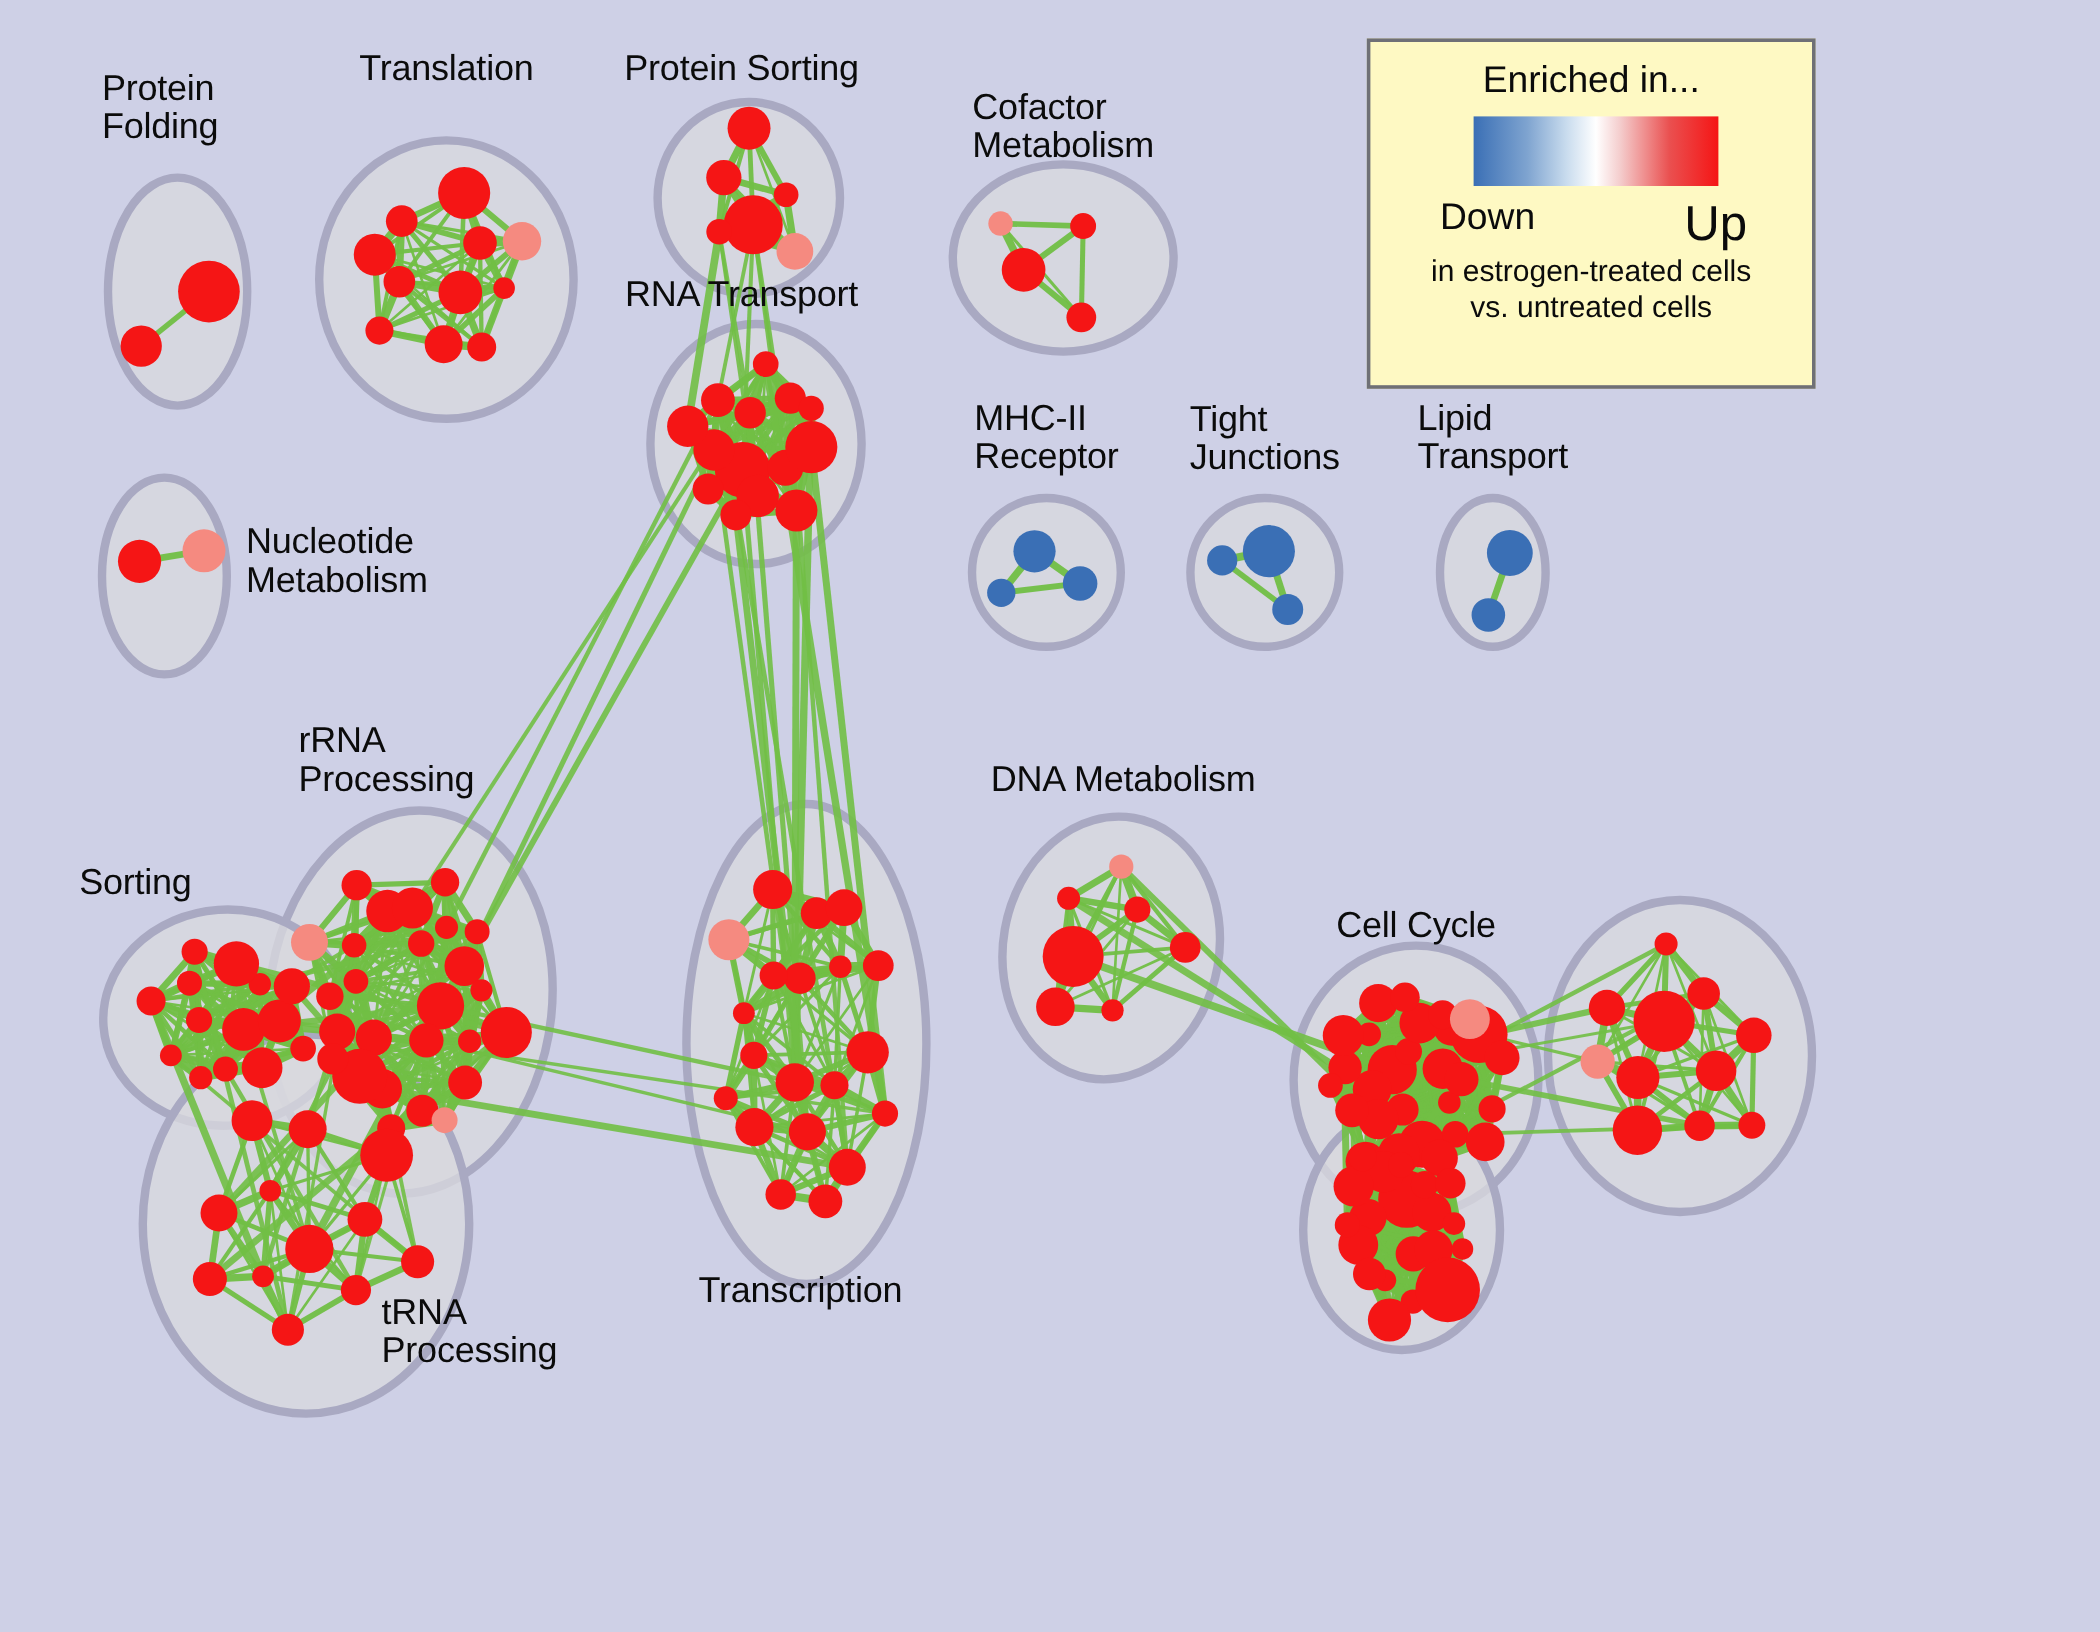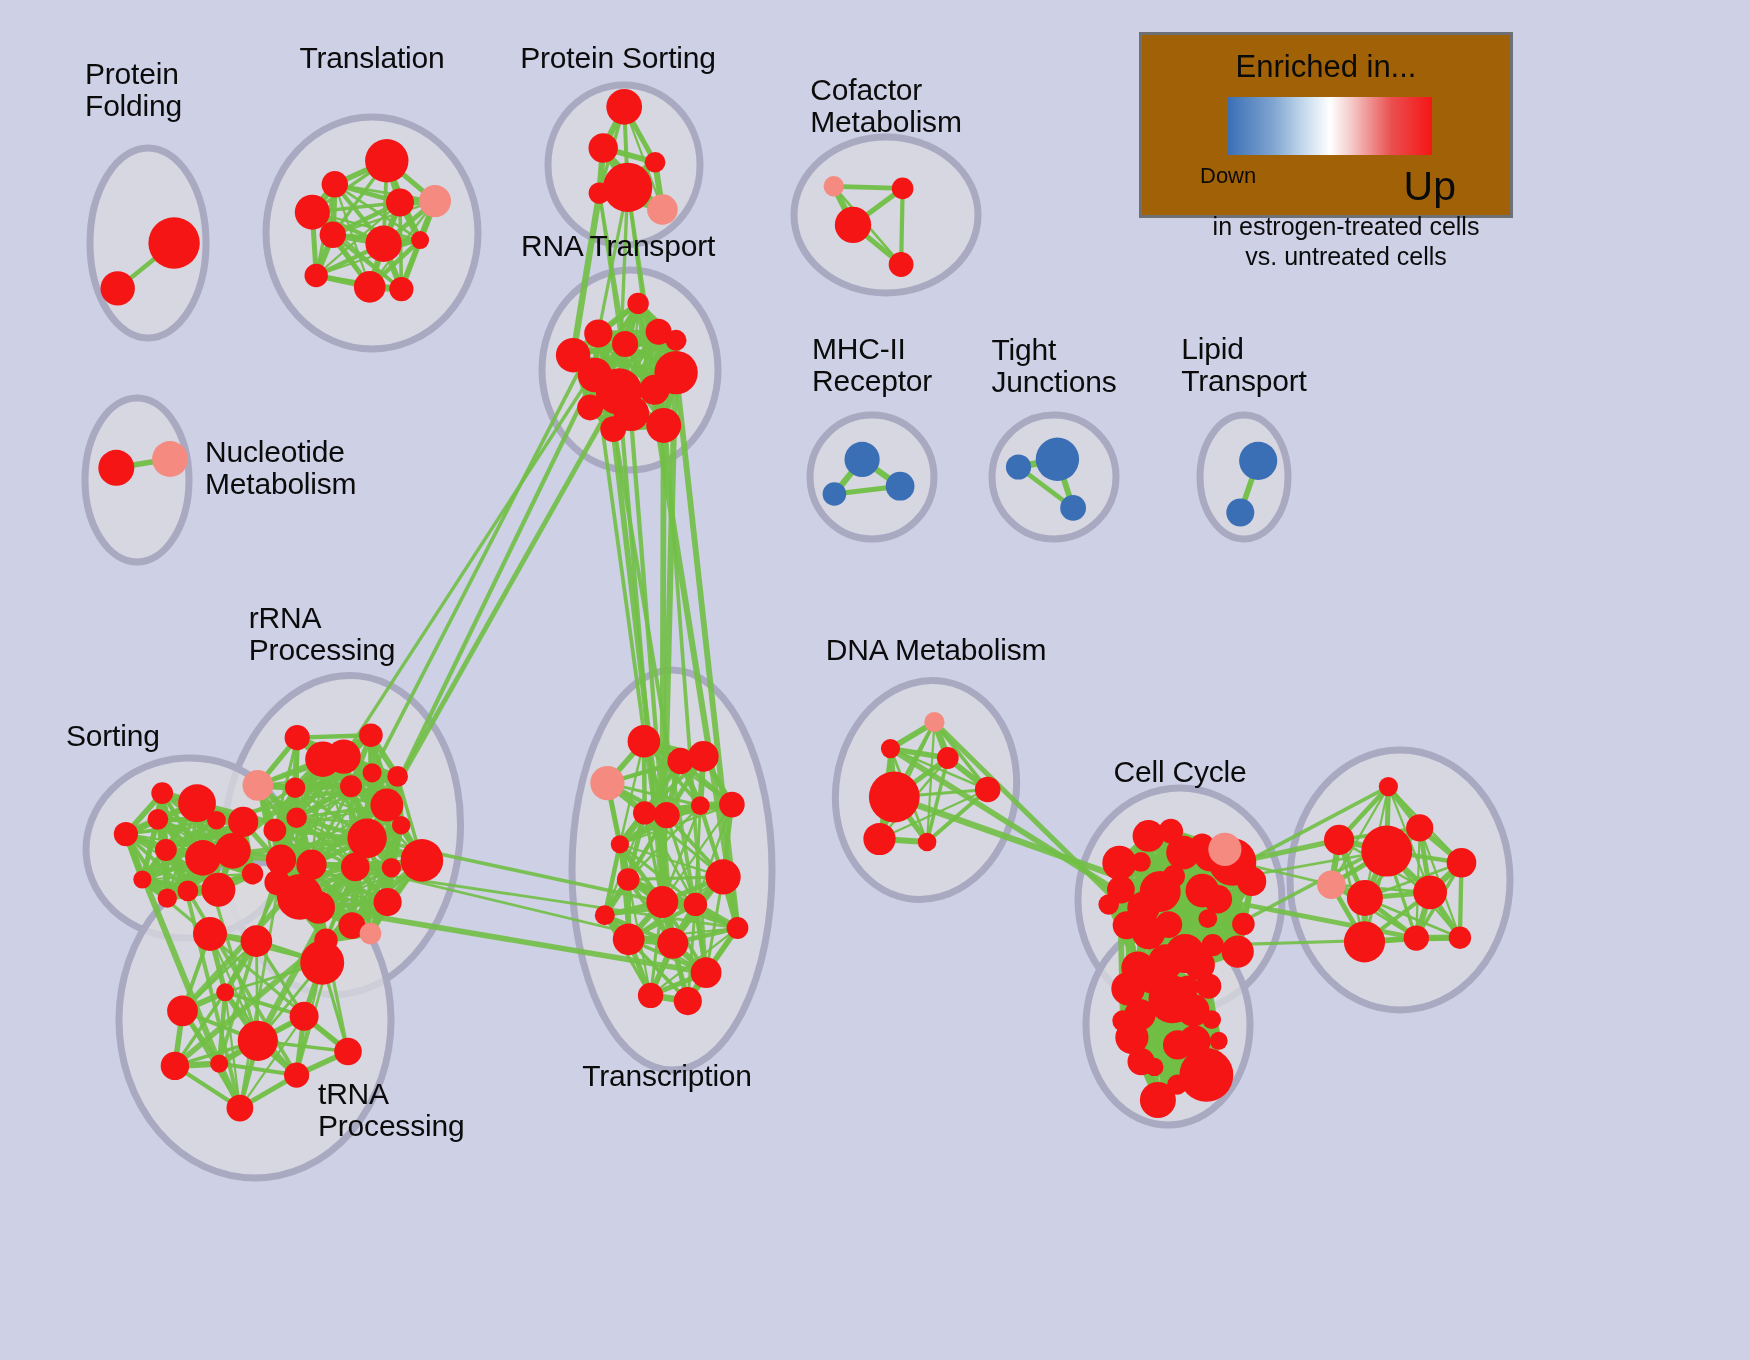--- a/index.html
+++ b/index.html
@@ -4,31 +4,31 @@
 <style>
   html,body{margin:0;padding:0;background:#ffffff;}
   #stage{position:relative;width:1750px;height:1360px;overflow:hidden;
          font-family:"Liberation Sans","DejaVu Sans",sans-serif;}
   #canvas-bg{position:absolute;left:0;top:0;width:1750px;height:1360px;background:#ced0e6;}
   svg#net{position:absolute;left:0;top:0;width:1750px;height:1360px;display:block;}
   .clabel{position:absolute;color:#0b0b0b;font-size:30px;line-height:1.06;
           font-family:Liberation Sans, sans-serif;white-space:pre;
           letter-spacing:-0.2px;}
   .clabel.ctr{text-align:left;transform:translateX(-50%);}
-  #legend{position:absolute;left:1139px;top:32px;width:374px;height:186px;
-          background:#a16207;border:3px solid #6f7076;box-sizing:border-box;text-decoration:underline;}
+  #legend{position:absolute;left:1139px;top:32px;width:374px;height:292px;
+          background:#fef9c3;border:3px solid #6f7076;box-sizing:border-box;text-decoration:underline;}
   #legend-title{position:absolute;left:0;top:14px;width:100%;text-align:center;
                 font-size:31px;color:#0b0b0b;}
   #legend-bar{position:absolute;left:86px;top:62px;width:204px;height:58px;
               background:linear-gradient(to right,#3a6fb5 0%,#7fa4d0 22%,#c9dcee 38%,
               #ffffff 50%,#f4cccc 60%,#ea5050 80%,#f51515 100%);}
-  #legend-down{position:absolute;left:58px;top:128px;font-size:22px;color:#0b0b0b;}
+  #legend-down{position:absolute;left:58px;top:128px;font-size:31px;color:#0b0b0b;}
   #legend-up{position:absolute;right:54px;top:128px;font-size:41px;color:#0b0b0b;}
   #legend-sub{position:absolute;left:0;top:176px;width:100%;text-align:center;
-              font-size:25px;line-height:1.2;color:#0b0b0b;white-space:pre-line;margin-left:20px;}
+              font-size:25px;line-height:1.2;color:#0b0b0b;white-space:pre-line;}
 </style>
 </head>
 <body>
 
 <div id="stage">
   <div id="canvas-bg"></div>
 
   <svg id="net" viewBox="0 0 1750 1360">
     <g id="g-clusters">
         <ellipse cx="148" cy="243" rx="58" ry="95" fill="#d9d9de" fill-opacity="0.78" stroke="#a9a9c2" stroke-width="7" transform="rotate(0 148 243)"></ellipse>

